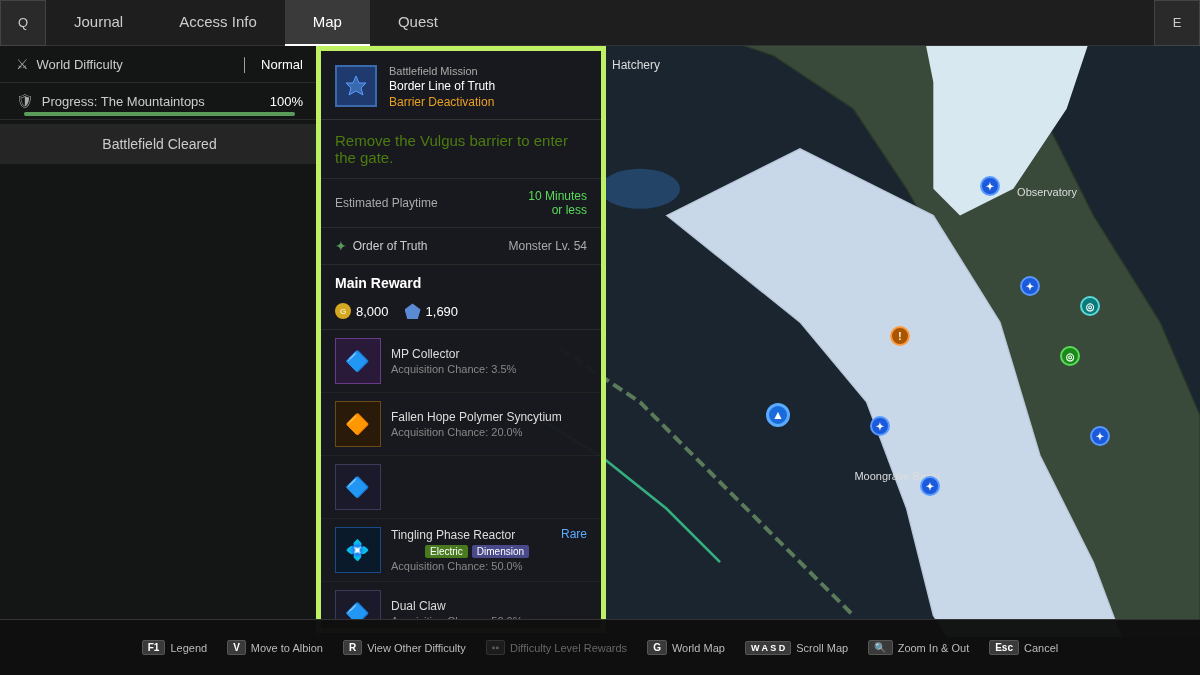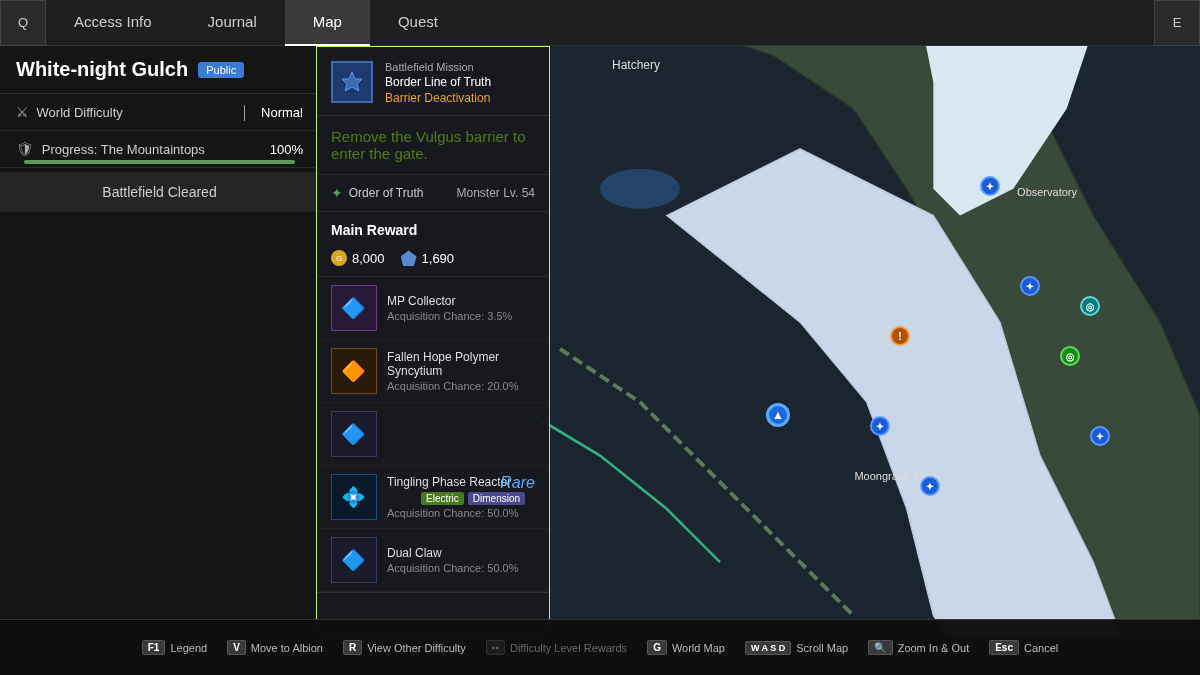--- a/index.html
+++ b/index.html
@@ -133,24 +133,24 @@
       bottom: 38px;
       background: linear-gradient(135deg, #2a3a4a 0%, #3a4a5a 30%, #4a5a6a 60%, #5a6a7a 100%);
       overflow: hidden;
     }
 
     
     .mission-popup {
       position: absolute;
       top: 46px;
       left: 316px;
-      width: 234px;
+      width: 290px;
       bottom: 42px;
       background: rgba(25, 25, 30, 0.97);
-      border: 1px solid #bef264;
+      border: 5px solid #bef264;
       z-index: 20;
       overflow-y: auto;
       overflow-x: hidden;
     }
     .mission-popup::-webkit-scrollbar { width: 4px; }
     .mission-popup::-webkit-scrollbar-track { background: #1a1a1a; }
     .mission-popup::-webkit-scrollbar-thumb { background: #555; }
 
     .mission-header {
       display: flex;
@@ -281,23 +281,22 @@
     }
     .reward-chance {
       font-size: 11px;
       color: #888;
       margin-top: 2px;
     }
     .rare-badge {
       position: absolute;
       right: 14px;
       top: 8px;
-      font-size: 16px;
+      font-size: 12px;
       color: #5aabff;
-      font-style: italic;
     }
     .reward-tags {
       display: flex;
       gap: 4px;
       margin-top: 3px;
       padding-left: 34px;
     }
     .tag {
       font-size: 10px;
       padding: 1px 5px;
@@ -402,24 +401,24 @@
     }
   </style>
 </head>
 <body>
 
 <nav class="top-nav">
   <div class="nav-key-btn">
     <span>Q</span>
   </div>
   <div class="nav-tab">
+    <span>Journal</span>
+  </div>
+  <div class="nav-tab">
     <span>Access Info</span>
-  </div>
-  <div class="nav-tab">
-    <span>Journal</span>
   </div>
   <div class="nav-tab active">
     <span>Map</span>
   </div>
   <div class="nav-tab">
     <span>Quest</span>
   </div>
   <div class="nav-key-btn" style="margin-left: auto;">
     <span>E</span>
   </div>
@@ -459,24 +458,20 @@
   <div class="map-marker marker-green" style="right: 120px; top: 300px;">◎</div>
   <div class="map-marker marker-blue" style="right: 310px; top: 370px;">✦</div>
   <div class="map-marker marker-blue" style="right: 260px; top: 430px;">✦</div>
   <div class="map-marker marker-blue" style="right: 90px; top: 380px;">✦</div>
   <div class="map-marker marker-teal" style="right: 100px; top: 250px;">◎</div>
 
   <div style="position: absolute; right: 410px; bottom: 210px; width: 24px; height: 24px; background: #1a6adb; border: 3px solid #5aaaff; border-radius: 50%; display: flex; align-items: center; justify-content: center; font-size: 12px;">▲</div>
 </div>
 
 <div class="left-panel">
-  <div class="location-header">
-    <span class="location-title">White-night Gulch</span>
-    <span class="public-badge">Public</span>
-  </div>
 
   <div class="info-row">
     <span class="icon">⚔</span>
     <span class="info-label">World Difficulty</span>
     <span style="color: #aaa; font-size: 13px; margin-right: 4px;">│</span>
     <span class="info-value">Normal</span>
   </div>
 
   <div class="info-row">
     <span class="icon">🛡</span>
@@ -501,20 +496,24 @@
     </div>
     <div>
       <div class="mission-type">Battlefield Mission</div>
       <div class="mission-name">Border Line of Truth</div>
       <div class="mission-subtype">Barrier Deactivation</div>
     </div>
   </div>
 
   <div class="mission-desc">Remove the Vulgus barrier to enter the gate.</div>
 
+  <div class="playtime-row">
+    <span class="playtime-label">Estimated Playtime</span>
+    <span class="playtime-value">10 Minutes<br>or less</span>
+  </div>
 
   <div class="order-row">
     <span class="order-name">
       <span class="order-icon">✦</span>
       <span>Order of Truth</span>
     </span>
     <span class="order-level">Monster Lv. 54</span>
   </div>
 
   <div class="main-reward-header">Main Reward</div>

